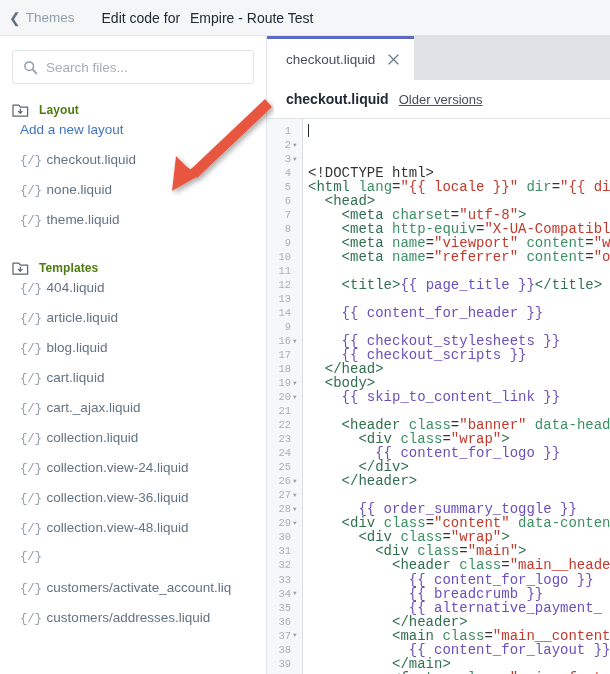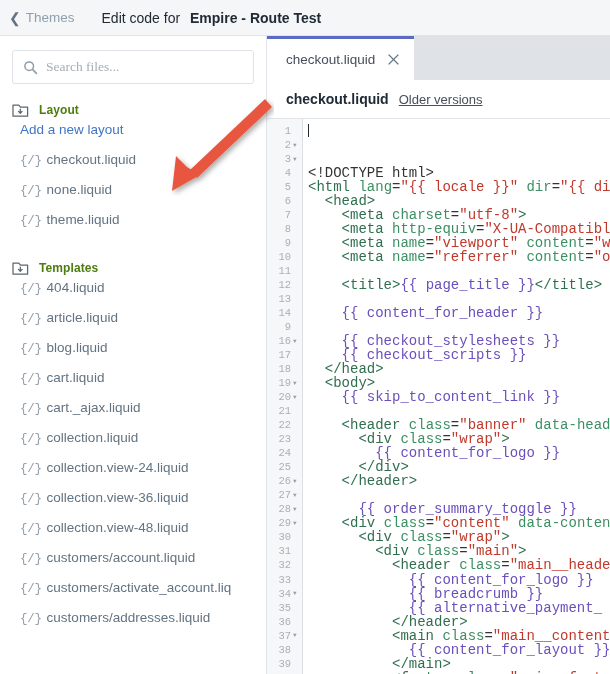--- a/index.html
+++ b/index.html
@@ -27,21 +27,21 @@
     cursor: pointer;
     gap: 5px;
   }
   #back-chevron { font-size: 14px; line-height: 1; color: #637381; }
   #edit-title {
     margin-left: 27px;
     font-size: 14px;
     color: #212b36;
     white-space: nowrap;
   }
-  #edit-title b { font-weight: 700; padding-left: 6px; }
+  #edit-title b { font-weight: 400; padding-left: 6px; }
 
   
   #sidebar {
     position: absolute; top: 36px; left: 0;
     width: 266px; height: 638px;
     background: #ffffff;
     overflow: hidden;
   }
   #search-wrap { padding: 14px 12px 0 12px; }
   #search-box {
@@ -51,21 +51,21 @@
     border-radius: 3px;
     background: #fff;
     display: flex; align-items: center;
   }
   #search-icon {
     position: absolute; left: 10px; top: 9px;
     width: 15px; height: 15px;
   }
   #search-input {
     border: 0; outline: none;
-    font-family: Liberation Serif, serif;
+    font-family: Liberation Sans, sans-serif;
     font-size: 13.5px;
     color: #637381;
     padding-left: 33px;
     width: 100%;
     background: transparent;
   }
   #search-input::placeholder { color: #a6aeb6; }
 
   .group { margin-top: 14px; }
   .group-header {
@@ -295,21 +295,20 @@
           <li class="file-item">
             <span class="liquid-glyph">{/}</span>
             <span>collection.view-36.liquid</span>
           </li>
           <li class="file-item">
             <span class="liquid-glyph">{/}</span>
             <span>collection.view-48.liquid</span>
           </li>
           <li class="file-item">
             <span class="liquid-glyph">{/}</span>
-            <span>customers/account.liquid</span>
           </li>
           <li class="file-item">
             <span class="liquid-glyph">{/}</span>
             <span>customers/activate_account.liq</span>
           </li>
           <li class="file-item">
             <span class="liquid-glyph">{/}</span>
             <span>customers/addresses.liquid</span>
           </li>
         </ul>

